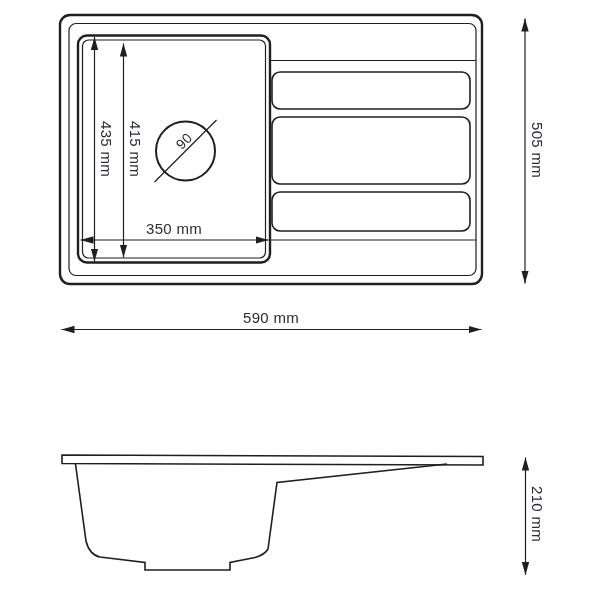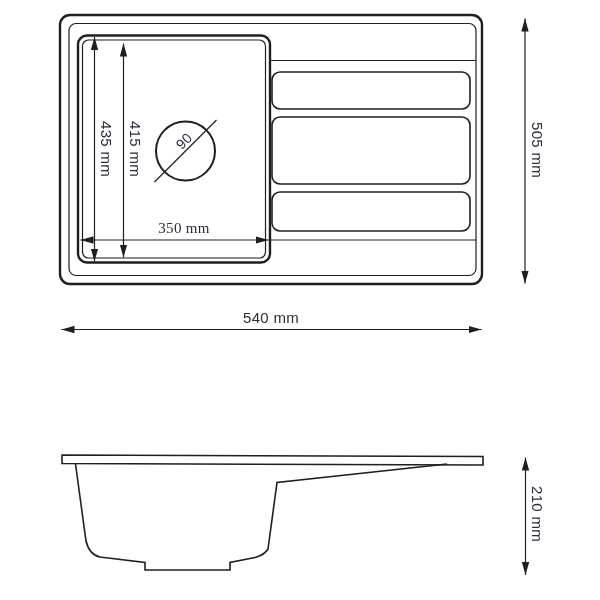--- a/index.html
+++ b/index.html
@@ -82,21 +82,21 @@
       <line x1="525.5" y1="457.5" x2="525.5" y2="575" class="dim" marker-start="url(#ah)" marker-end="url(#ah)"></line>
     </g>
   </svg>
 
   <div class="lbl rot90" style="left:105.5px; top:149px;">435 mm</div>
 
   <div class="lbl rot90" style="left:135px; top:149px;">415 mm</div>
 
   <div class="lbl rot-45" style="left:184px; top:140.5px;">90</div>
 
-  <div class="lbl" style="left:184px; top:228px;font-family:Liberation Serif, serif;">350 mm</div>
+  <div class="lbl" style="left:174px; top:228px;">350 mm</div>
 
   <div class="lbl rot90" style="left:536.5px; top:150px;">505 mm</div>
 
-  <div class="lbl" style="left:271px; top:316.5px;">540 mm</div>
+  <div class="lbl" style="left:271px; top:316.5px;">590 mm</div>
 
   <div class="lbl rot90" style="left:536.5px; top:514px;">210 mm</div>
 
 </div>
 
 </body></html>

